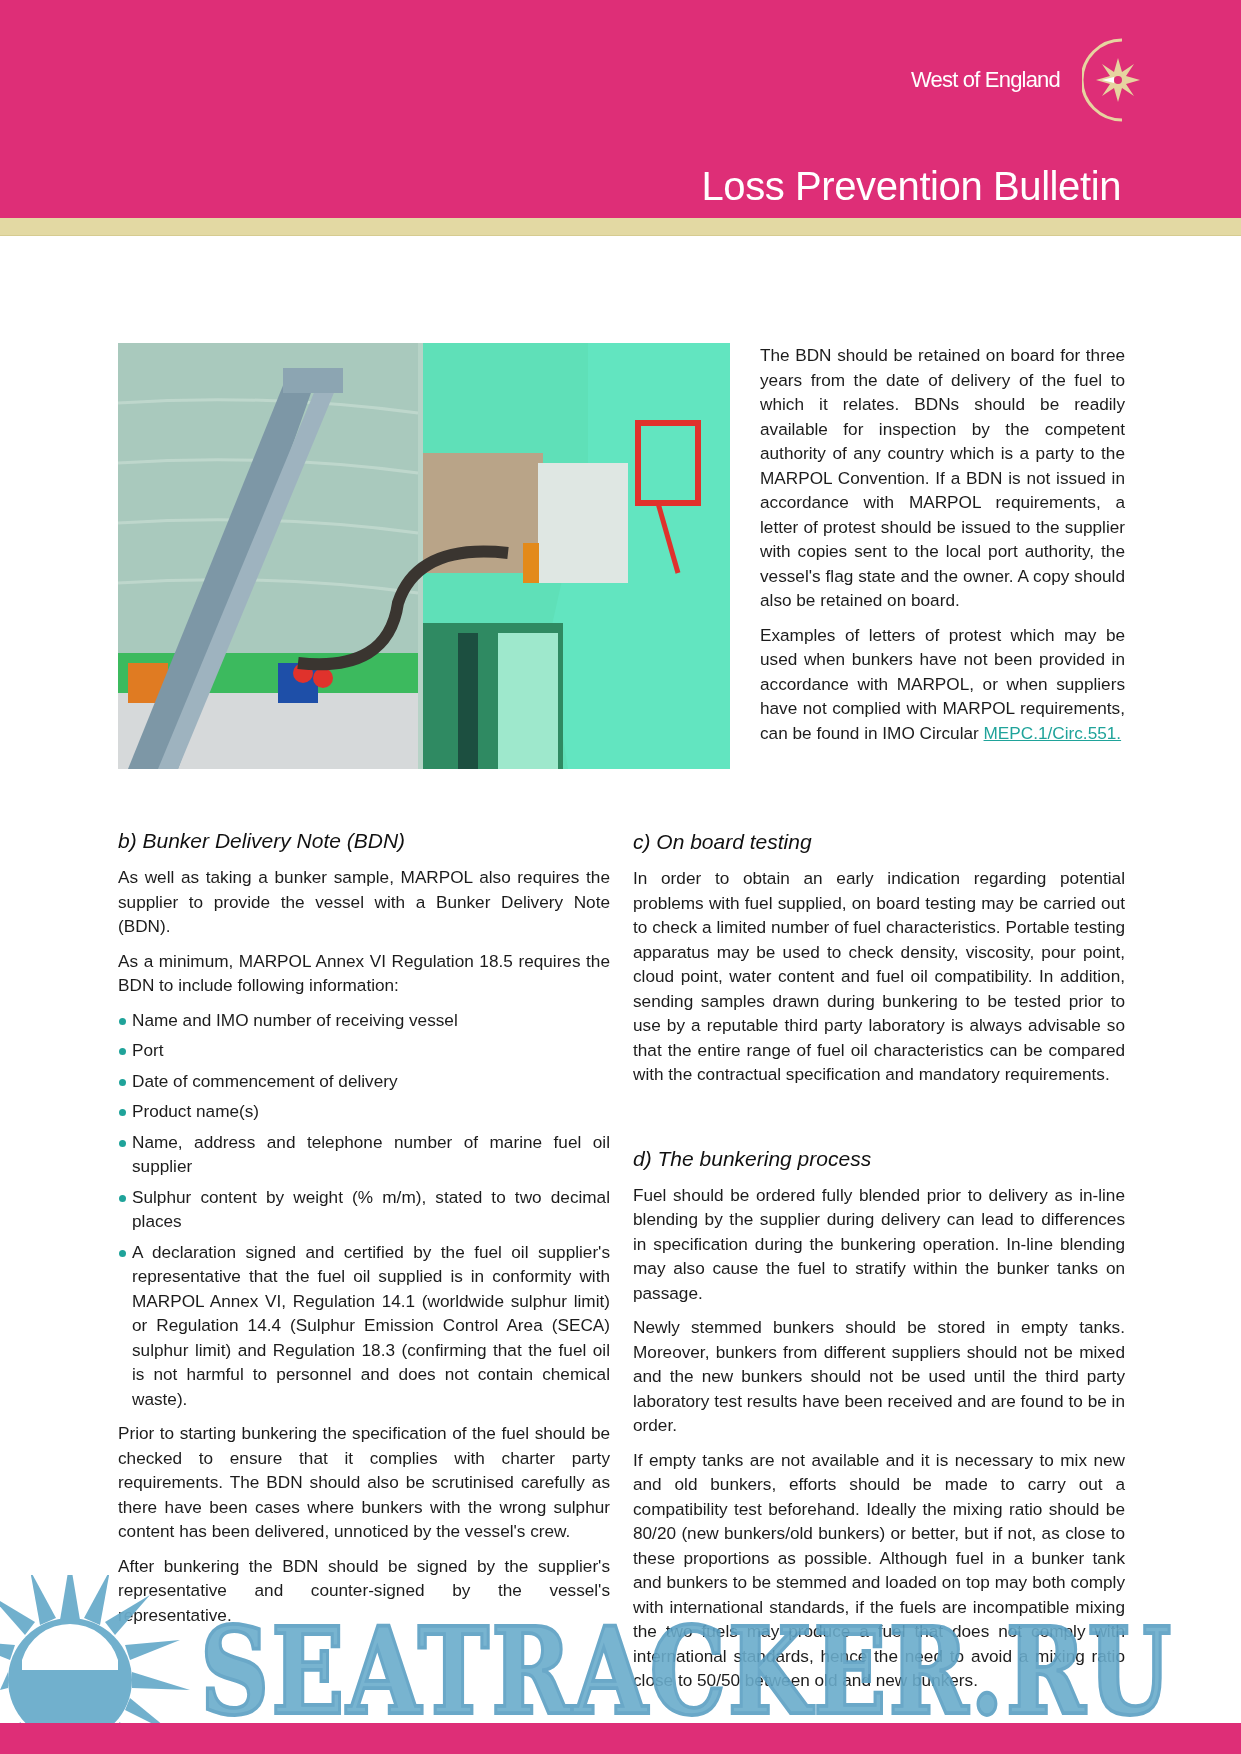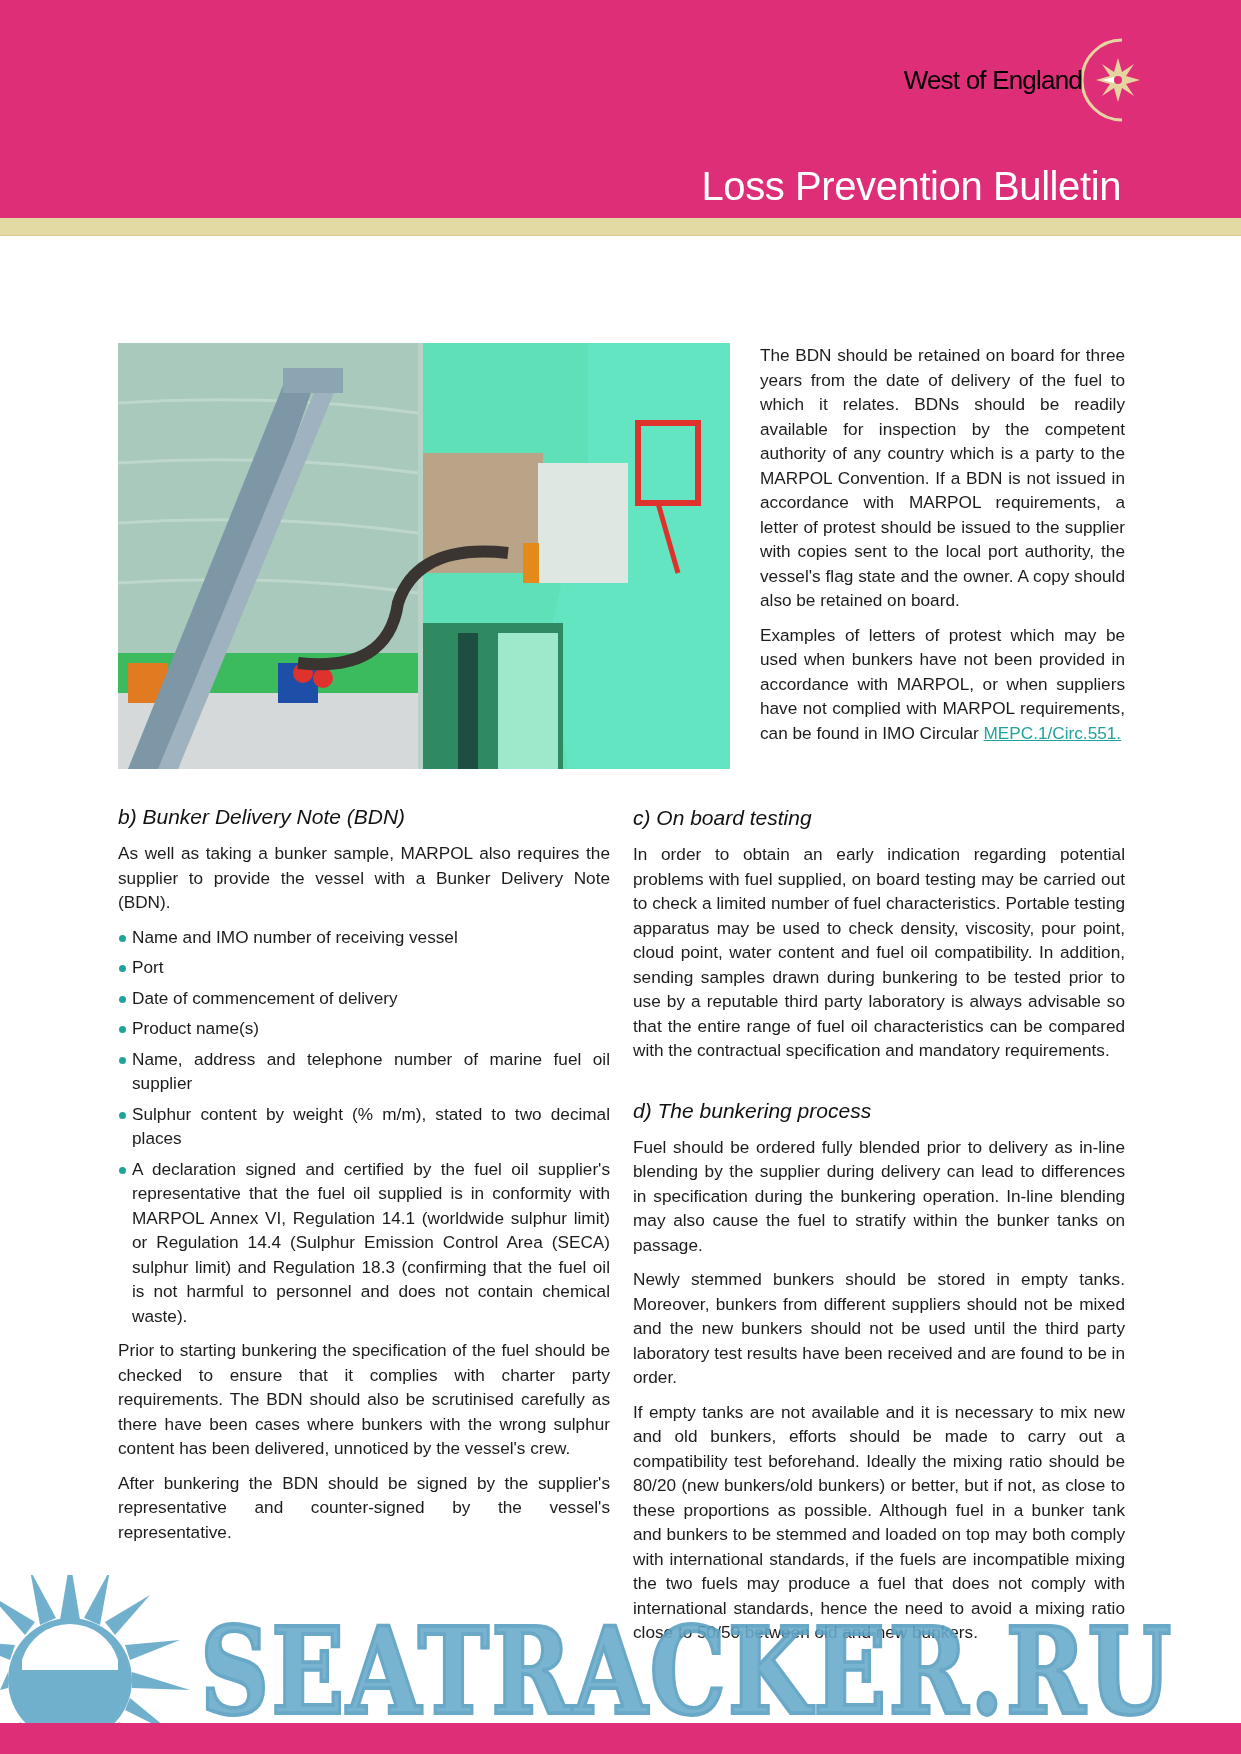--- a/index.html
+++ b/index.html
@@ -2,32 +2,32 @@
 <html><head>
 <meta charset="utf-8">
 <style>
   * { box-sizing: border-box; margin: 0; padding: 0; }
   html, body { width: 1241px; height: 1754px; background: #ffffff; overflow: hidden; }
   body { position: relative; font-family: "Liberation Sans", sans-serif; color: #1a1a1a; }
 
   .header { position: absolute; left: 0; top: 0; width: 1241px; height: 218px; background: #de2e77; }
   .header-stripe { position: absolute; left: 0; top: 218px; width: 1241px; height: 18px; background: #e3d9a3; border-bottom: 1px solid #d6cb90; }
   .brand { position: absolute; right: 95px; top: 36px; height: 88px; display: flex; align-items: center; }
-  .brand-name { color: #000000; font-size: 26px; letter-spacing: -0.8px; margin-right: 0; font-family: "Liberation Sans", sans-serif; }
+  .brand-name { color: #ffffff; font-size: 22px; letter-spacing: -0.8px; margin-right: 22px; font-family: "Liberation Sans", sans-serif; }
   .brand-logo { width: 64px; height: 88px; }
   .bulletin-title { position: absolute; right: 120px; top: 164px; color: #ffffff; font-size: 40px; letter-spacing: -0.4px; font-family: "Liberation Sans", sans-serif; }
 
   .photo { position: absolute; left: 118px; top: 343px; width: 612px; height: 426px; overflow: hidden; background: #9fd3c1; }
 
   .col { position: absolute; font-size: 17.2px; line-height: 24.5px; text-align: justify; color: #1c1c1c; }
   .col p { margin-bottom: 10px; }
   .col-right-top { left: 760px; top: 343px; width: 365px; }
   .col-left { left: 118px; top: 803px; width: 492px; }
   .col-right { left: 633px; top: 804px; width: 492px; }
-  .section-title { font-style: italic; font-size: 21px; line-height: 28px; margin-bottom: 10px; color: #111; }
+  .section-title { font-style: italic; font-size: 21px; line-height: 28px; margin-bottom: 10px; color: #111; margin-top: 24px; }
   .section-gap { height: 24px; }
   .link { color: #1fa39a; text-decoration: underline; }
 
   ul.bullets { list-style: none; margin-bottom: 10px; }
   ul.bullets li { position: relative; padding-left: 14px; margin-bottom: 6px; }
   ul.bullets li .dot { position: absolute; left: 1px; top: 10px; width: 7px; height: 7px; border-radius: 50%; background: #1fa39a; }
 
   .watermark { position: absolute; left: 0; top: 1575px; width: 1241px; height: 170px; pointer-events: none; }
   .wm-text { position: absolute; left: 200px; top: 1600px; font-family: "DejaVu Serif", serif; font-weight: bold; font-size: 96px; letter-spacing: 2px; color: #6aaccb; -webkit-text-stroke: 3px #5a9fc3; transform: scaleY(1.25); transform-origin: top left; opacity: 0.9; }
 
@@ -84,20 +84,21 @@
   <p>The BDN should be retained on board for three years from the date of delivery of the fuel to which it relates. BDNs should be readily available for inspection by the competent authority of any country which is a party to the MARPOL Convention. If a BDN is not issued in accordance with MARPOL requirements, a letter of protest should be issued to the supplier with copies sent to the local port authority, the vessel's flag state and the owner. A copy should also be retained on board.</p>
   <p>
     <span>Examples of letters of protest which may be used when bunkers have not been provided in accordance with MARPOL, or when suppliers have not complied with MARPOL requirements, can be found in IMO Circular</span>
     <a class="link">MEPC.1/Circ.551.</a>
   </p>
 </div>
 
 <div class="col col-left">
   <div class="section-title">b) Bunker Delivery Note (BDN)</div>
   <p>As well as taking a bunker sample, MARPOL also requires the supplier to provide the vessel with a Bunker Delivery Note (BDN).</p>
+  <p>As a minimum, MARPOL Annex VI Regulation 18.5 requires the BDN to include following information:</p>
   <ul class="bullets">
     <li><span class="dot"></span><span>Name and IMO number of receiving vessel</span></li>
     <li><span class="dot"></span><span>Port</span></li>
     <li><span class="dot"></span><span>Date of commencement of delivery</span></li>
     <li><span class="dot"></span><span>Product name(s)</span></li>
     <li><span class="dot"></span><span>Name, address and telephone number of marine fuel oil supplier</span></li>
     <li><span class="dot"></span><span>Sulphur content by weight (% m/m), stated to two decimal places</span></li>
     <li><span class="dot"></span><span>A declaration signed and certified by the fuel oil supplier's representative that the fuel oil supplied is in conformity with MARPOL Annex VI, Regulation 14.1 (worldwide sulphur limit) or Regulation 14.4 (Sulphur Emission Control Area (SECA) sulphur limit) and Regulation 18.3 (confirming that the fuel oil is not harmful to personnel and does not contain chemical waste).</span></li>
   </ul>
   <p>Prior to starting bunkering the specification of the fuel should be checked to ensure that it complies with charter party requirements. The BDN should also be scrutinised carefully as there have been cases where bunkers with the wrong sulphur content has been delivered, unnoticed by the vessel's crew.</p>

